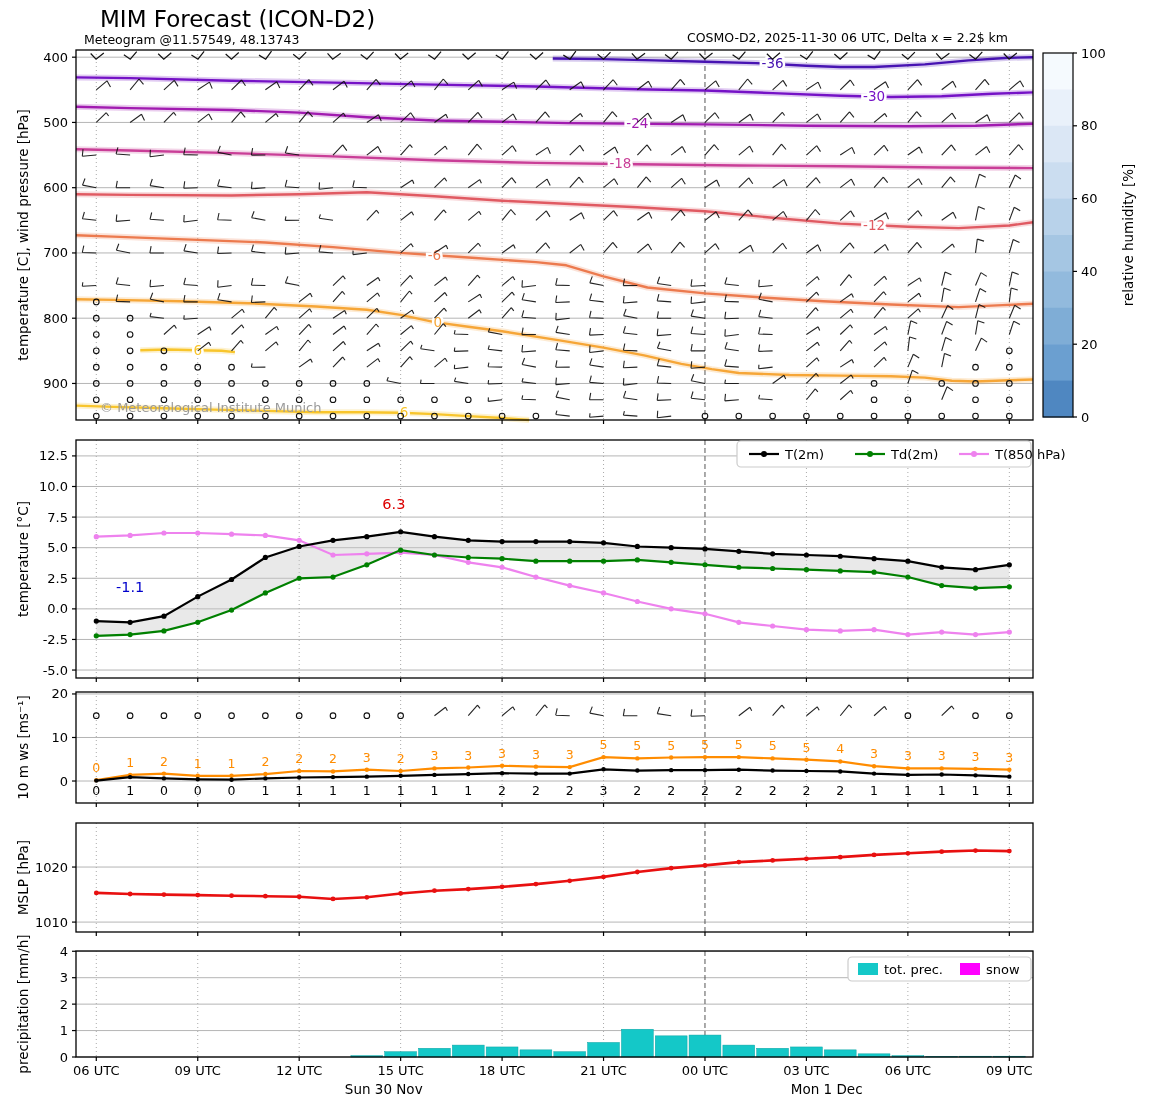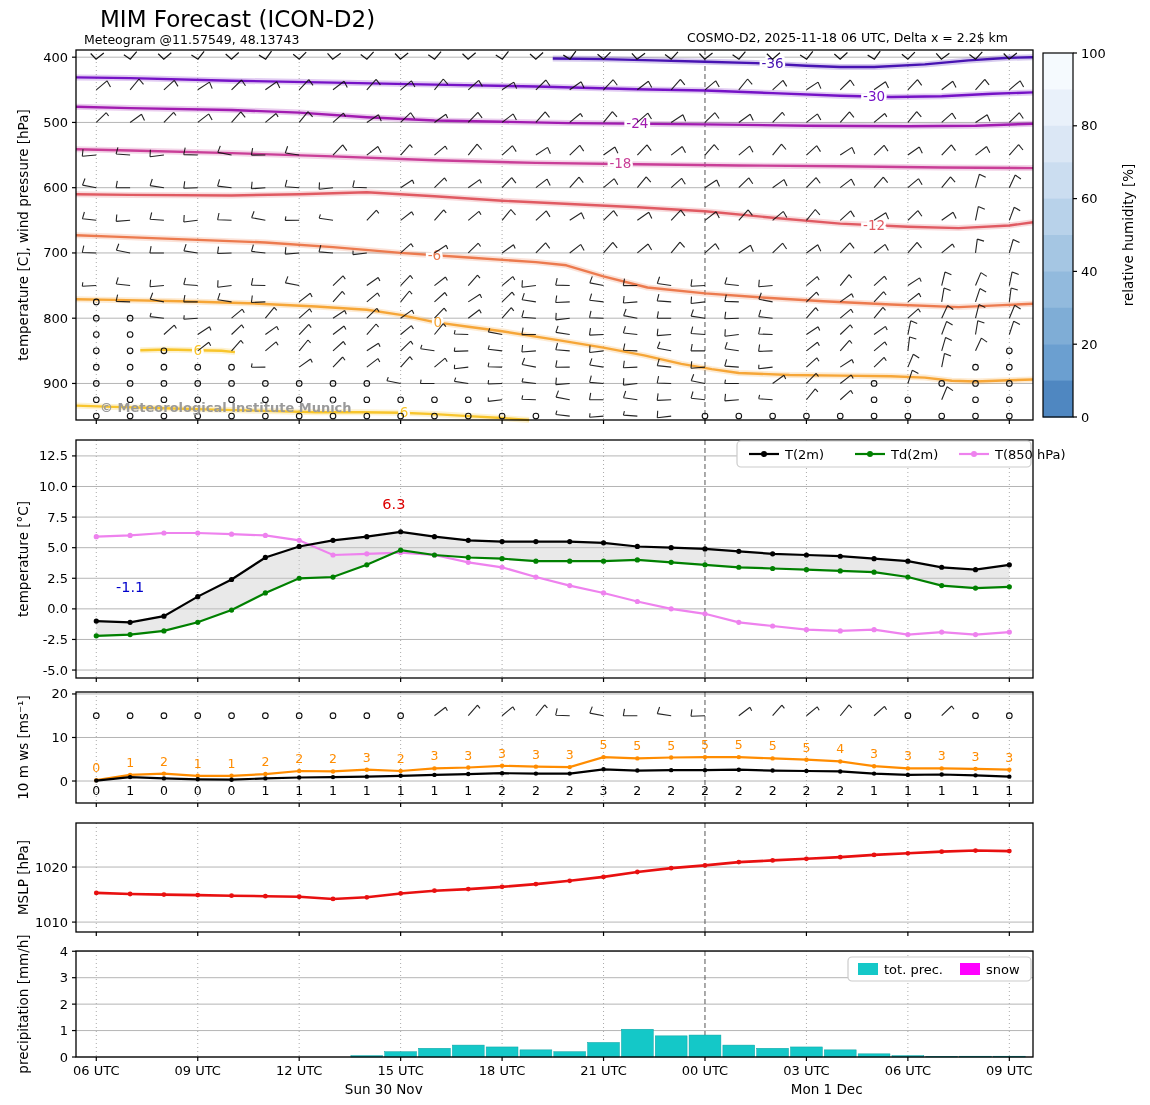--- a/index.html
+++ b/index.html
@@ -2,30 +2,30 @@
 <html><head>
 <meta charset="utf-8">
 <style>
   html,body{margin:0;padding:0;background:#fff;}
   #stage{position:relative;width:1150px;height:1105px;background:#fff;
          font-family:"DejaVu Sans","Liberation Sans",sans-serif;overflow:hidden;}
   .hdr{position:absolute;color:#000;white-space:nowrap;}
   #title{left:100px;top:6px;font-size:23px;}
   #subtitle{left:84px;top:32px;font-size:12.5px;}
   #modelinfo{right:142px;top:30px;font-size:12.5px;}
-  #watermark{position:absolute;left:100px;top:400px;font-size:13px;color:#9a9a9a;font-weight:bold;}
+  #watermark{position:absolute;left:100px;top:400px;font-size:13px;color:#9a9a9a;}
   svg text{font-family:"DejaVu Sans","Liberation Sans",sans-serif;}
 </style>
 </head>
 <body>
 
 <div id="stage">
   <div id="title" class="hdr">MIM Forecast (ICON-D2)</div>
   <div id="subtitle" class="hdr">Meteogram @11.57549, 48.13743</div>
-  <div id="modelinfo" class="hdr">COSMO-D2, 2025-11-18 06 UTC, Delta x = 2.2$ km</div>
+  <div id="modelinfo" class="hdr">COSMO-D2, 2025-11-30 06 UTC, Delta x = 2.2$ km</div>
   <svg id="chart" width="1150" height="1105" viewBox="0 0 1150 1105">
       <line x1="76" y1="57.17813051146385" x2="1033" y2="57.17813051146385" stroke="#b5b5b5" stroke-width="1"></line>
       <line x1="76" y1="122.43386243386243" x2="1033" y2="122.43386243386243" stroke="#b5b5b5" stroke-width="1"></line>
       <line x1="76" y1="187.689594356261" x2="1033" y2="187.689594356261" stroke="#b5b5b5" stroke-width="1"></line>
       <line x1="76" y1="252.94532627865962" x2="1033" y2="252.94532627865962" stroke="#b5b5b5" stroke-width="1"></line>
       <line x1="76" y1="318.2010582010582" x2="1033" y2="318.2010582010582" stroke="#b5b5b5" stroke-width="1"></line>
       <line x1="76" y1="383.4567901234568" x2="1033" y2="383.4567901234568" stroke="#b5b5b5" stroke-width="1"></line>
       <line x1="96.28975265017667" y1="50" x2="96.28975265017667" y2="420" stroke="#aaa" stroke-width="1" stroke-dasharray="1,3"></line>
       <line x1="197.73851590106005" y1="50" x2="197.73851590106005" y2="420" stroke="#aaa" stroke-width="1" stroke-dasharray="1,3"></line>
       <line x1="299.1872791519434" y1="50" x2="299.1872791519434" y2="420" stroke="#aaa" stroke-width="1" stroke-dasharray="1,3"></line>

